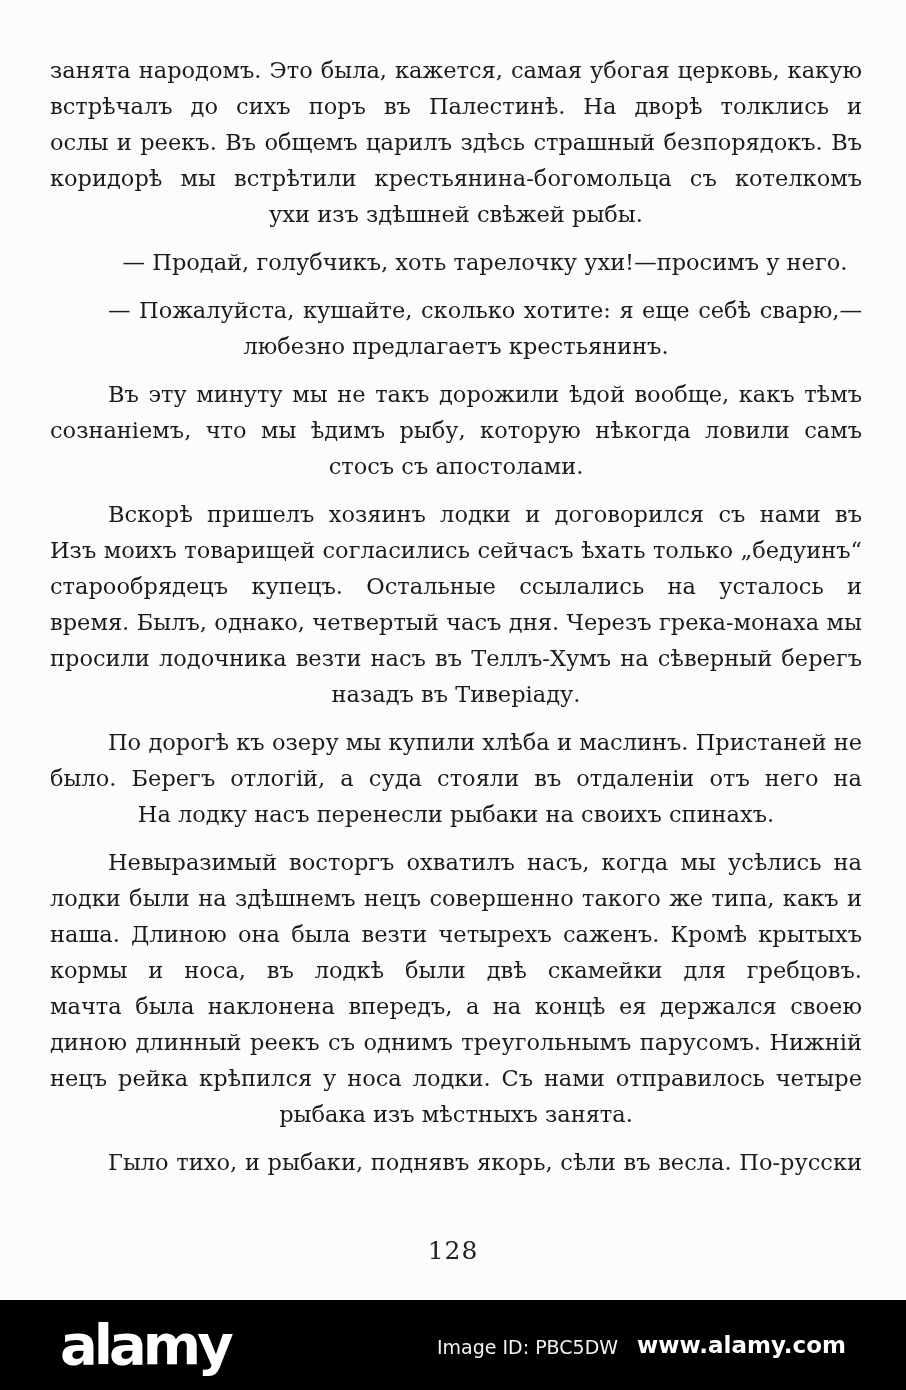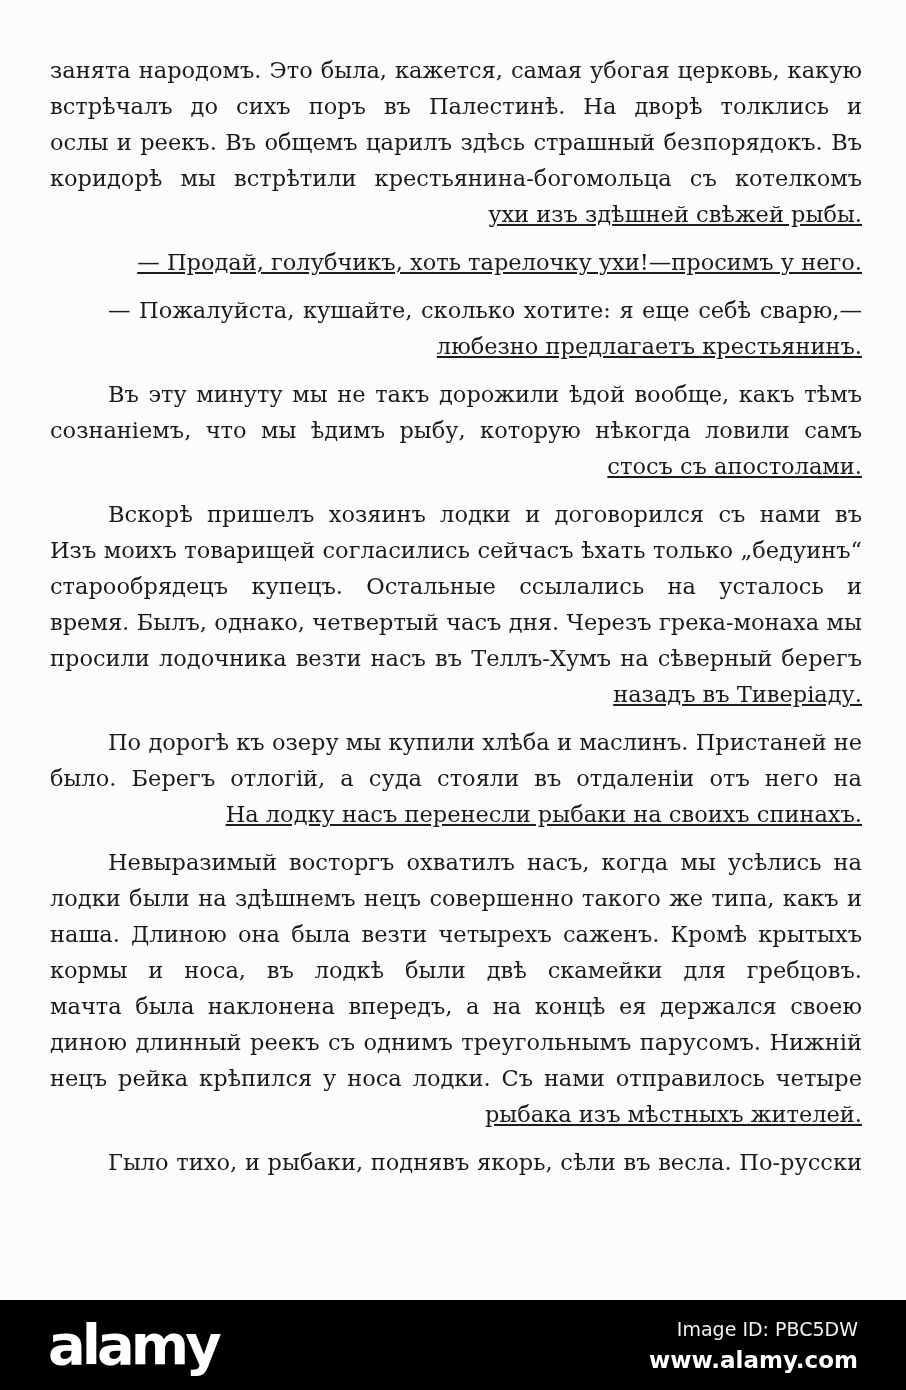--- a/index.html
+++ b/index.html
@@ -31,21 +31,21 @@
     display: block;
     height: 36px;
     line-height: 36px;
     overflow: hidden;
     white-space: normal;
   }
   .line.j {
     text-align: justify;
     text-align-last: justify;
   }
-  .line.l { text-align: right; text-decoration: underline; }
+  .line.l { text-align: center; }
   .line.ind { padding-left: 58px; margin-top: 12px; }
   .page-number {
     position: absolute;
     top: 1236px;
     left: 0;
     width: 100%;
     text-align: center;
     font-size: 25px;
     color: #222;
     letter-spacing: 1px;
@@ -53,34 +53,34 @@
   .alamy-bar {
     position: absolute;
     top: 1300px;
     left: 0;
     width: 906px;
     height: 90px;
     background: #000;
     display: flex;
     align-items: center;
     justify-content: space-between;
-    padding: 0 48px;
+    padding: 0 60px;
     box-sizing: border-box;
   }
   .alamy-logo {
     color: #fff;
     font-family: "DejaVu Sans", sans-serif;
     font-weight: bold;
     font-size: 56px;
     letter-spacing: -4px;
     line-height: 1;
   }
   .alamy-meta {
     display: flex;
-    flex-direction: column;
+    flex-direction: row;
     align-items: flex-end;
     gap: 7px;
     color: #fff;
     font-family: "DejaVu Sans", sans-serif;
   }
   .alamy-image-id {
     font-size: 19px;
     font-weight: normal;
     color: #f2f2f2;
   }
@@ -129,26 +129,27 @@
         <div class="line l">На лодку насъ перенесли рыбаки на своихъ спинахъ.</div>
       </div>
       <div class="para">
         <div class="line j ind">Невыразимый восторгъ охватилъ насъ, когда мы усѣлись на па-</div>
         <div class="line j">лодки были на здѣшнемъ нецъ совершенно такого же типа, какъ и</div>
         <div class="line j">наша. Длиною она была везти четырехъ саженъ. Кромѣ крытыхъ</div>
         <div class="line j">кормы и носа, въ лодкѣ были двѣ скамейки для гребцовъ. Невысокая</div>
         <div class="line j">мачта была наклонена впередъ, а на концѣ ея держался своею сере-</div>
         <div class="line j">диною длинный реекъ съ однимъ треугольнымъ парусомъ. Нижній ко-</div>
         <div class="line j">нецъ рейка крѣпился у носа лодки. Съ нами отправилось четыре</div>
-        <div class="line l">рыбака изъ мѣстныхъ жителей.</div>
+        <div class="line l">рыбака изъ мѣстныхъ занята.</div>
       </div>
       <div class="para">
         <div class="line j ind">Гыло тихо, и рыбаки, поднявъ якорь, сѣли въ весла. По-русски</div>
       </div>
     </div>
+  <div class="page-number">128</div>
   <div class="alamy-bar">
     <div class="alamy-logo">alamy</div>
     <div class="alamy-meta">
       <div class="alamy-image-id">Image ID: PBC5DW</div>
       <div class="alamy-url">www.alamy.com</div>
     </div>
   </div>
 </div>
 
 </body></html>

